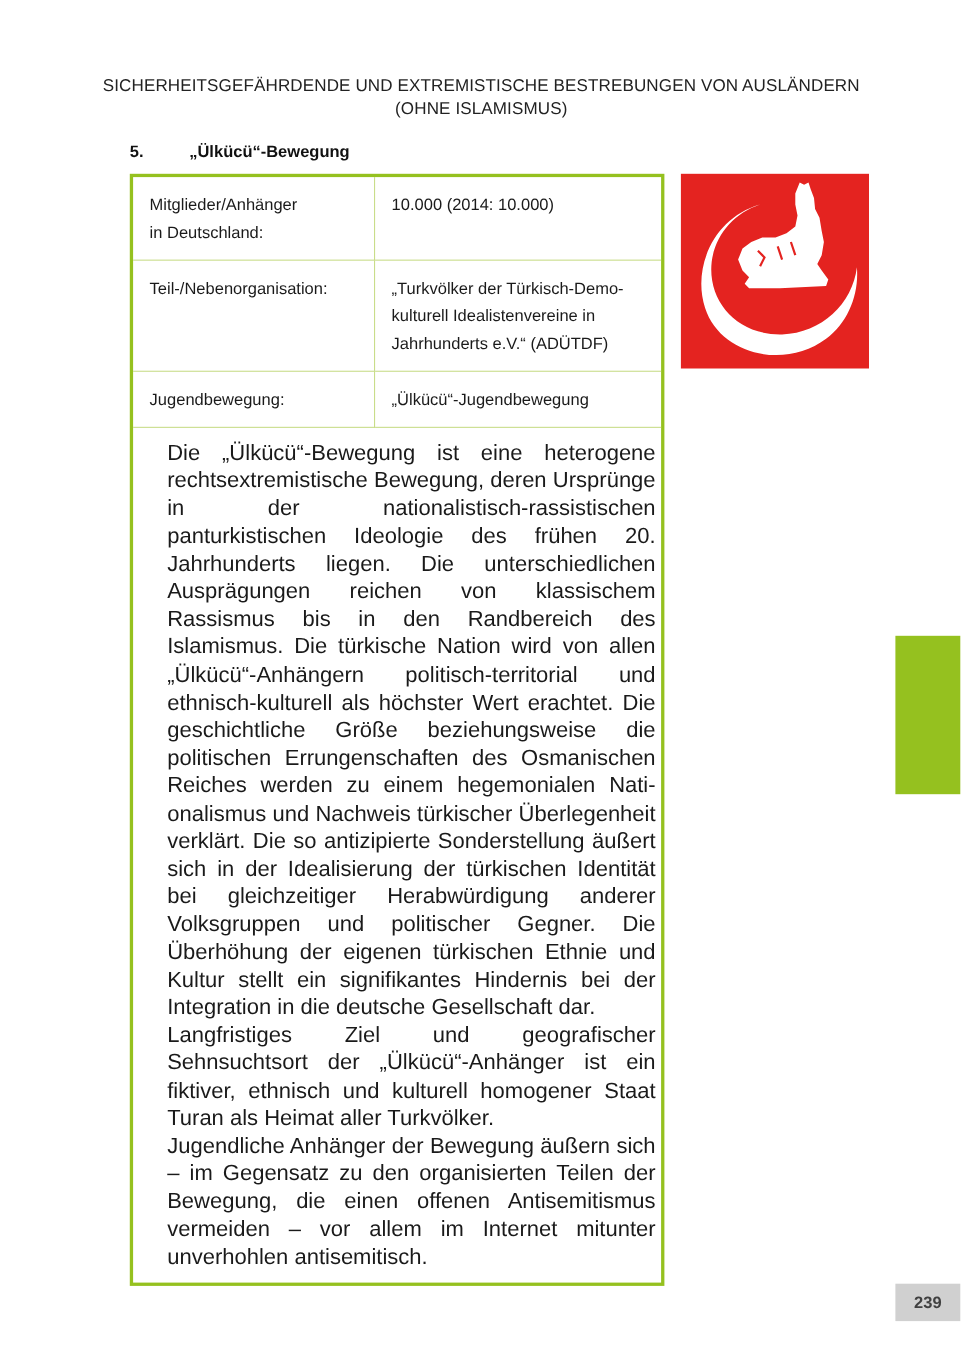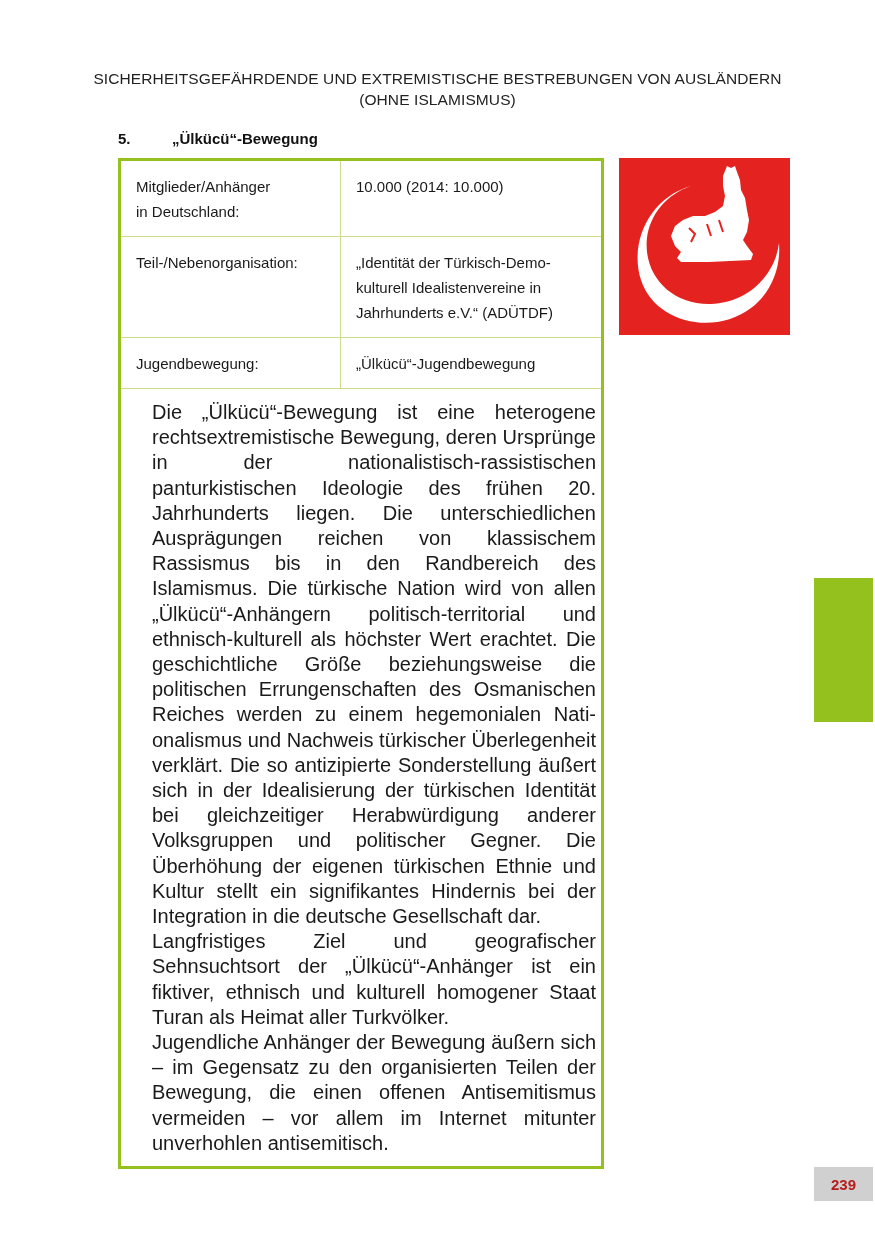--- a/index.html
+++ b/index.html
@@ -41,21 +41,21 @@
       position: absolute; left: 619px; top: 158px; width: 171px; height: 177px;
       background: #e42320;
     }
     .side-tab {
       position: absolute; left: 814px; top: 578px; width: 59px; height: 144px;
       background: #95c11f;
     }
     .page-number {
       position: absolute; left: 814px; top: 1167px; width: 59px; height: 34px;
       background: #d0d0d0; font-weight: bold; font-size: 15px;
-      display: flex; align-items: center; justify-content: center; color: #b91c1c;
+      display: flex; align-items: center; justify-content: center; color: #404040;
     }
   </style>
 </head>
 <body>
 
 <div class="running-head">
   <div>SICHERHEITSGEFÄHRDENDE UND EXTREMISTISCHE BESTREBUNGEN VON AUSLÄNDERN</div>
   <div>(OHNE ISLAMISMUS)</div>
 </div>
 
@@ -69,21 +69,21 @@
         <tr class="row-1">
       <td class="label">
         <div>Mitglieder/Anhänger</div>
         <div>in Deutschland:</div>
       </td>
       <td>10.000 (2014: 10.000)</td>
     </tr>
     <tr class="row-2">
       <td class="label">Teil-/Nebenorganisation:</td>
       <td>
-        <div>„Identität der Türkisch-Demo-</div>
+        <div>„Turkvölker der Türkisch-Demo-</div>
         <div>kulturell Idealistenvereine in</div>
         <div>Jahrhunderts e.V.“ (ADÜTDF)</div>
       </td>
     </tr>
     <tr class="row-3">
       <td class="label">Jugendbewegung:</td>
       <td>„Ülkücü“-Jugendbewegung</td>
     </tr>
   </tbody>
     </table>

